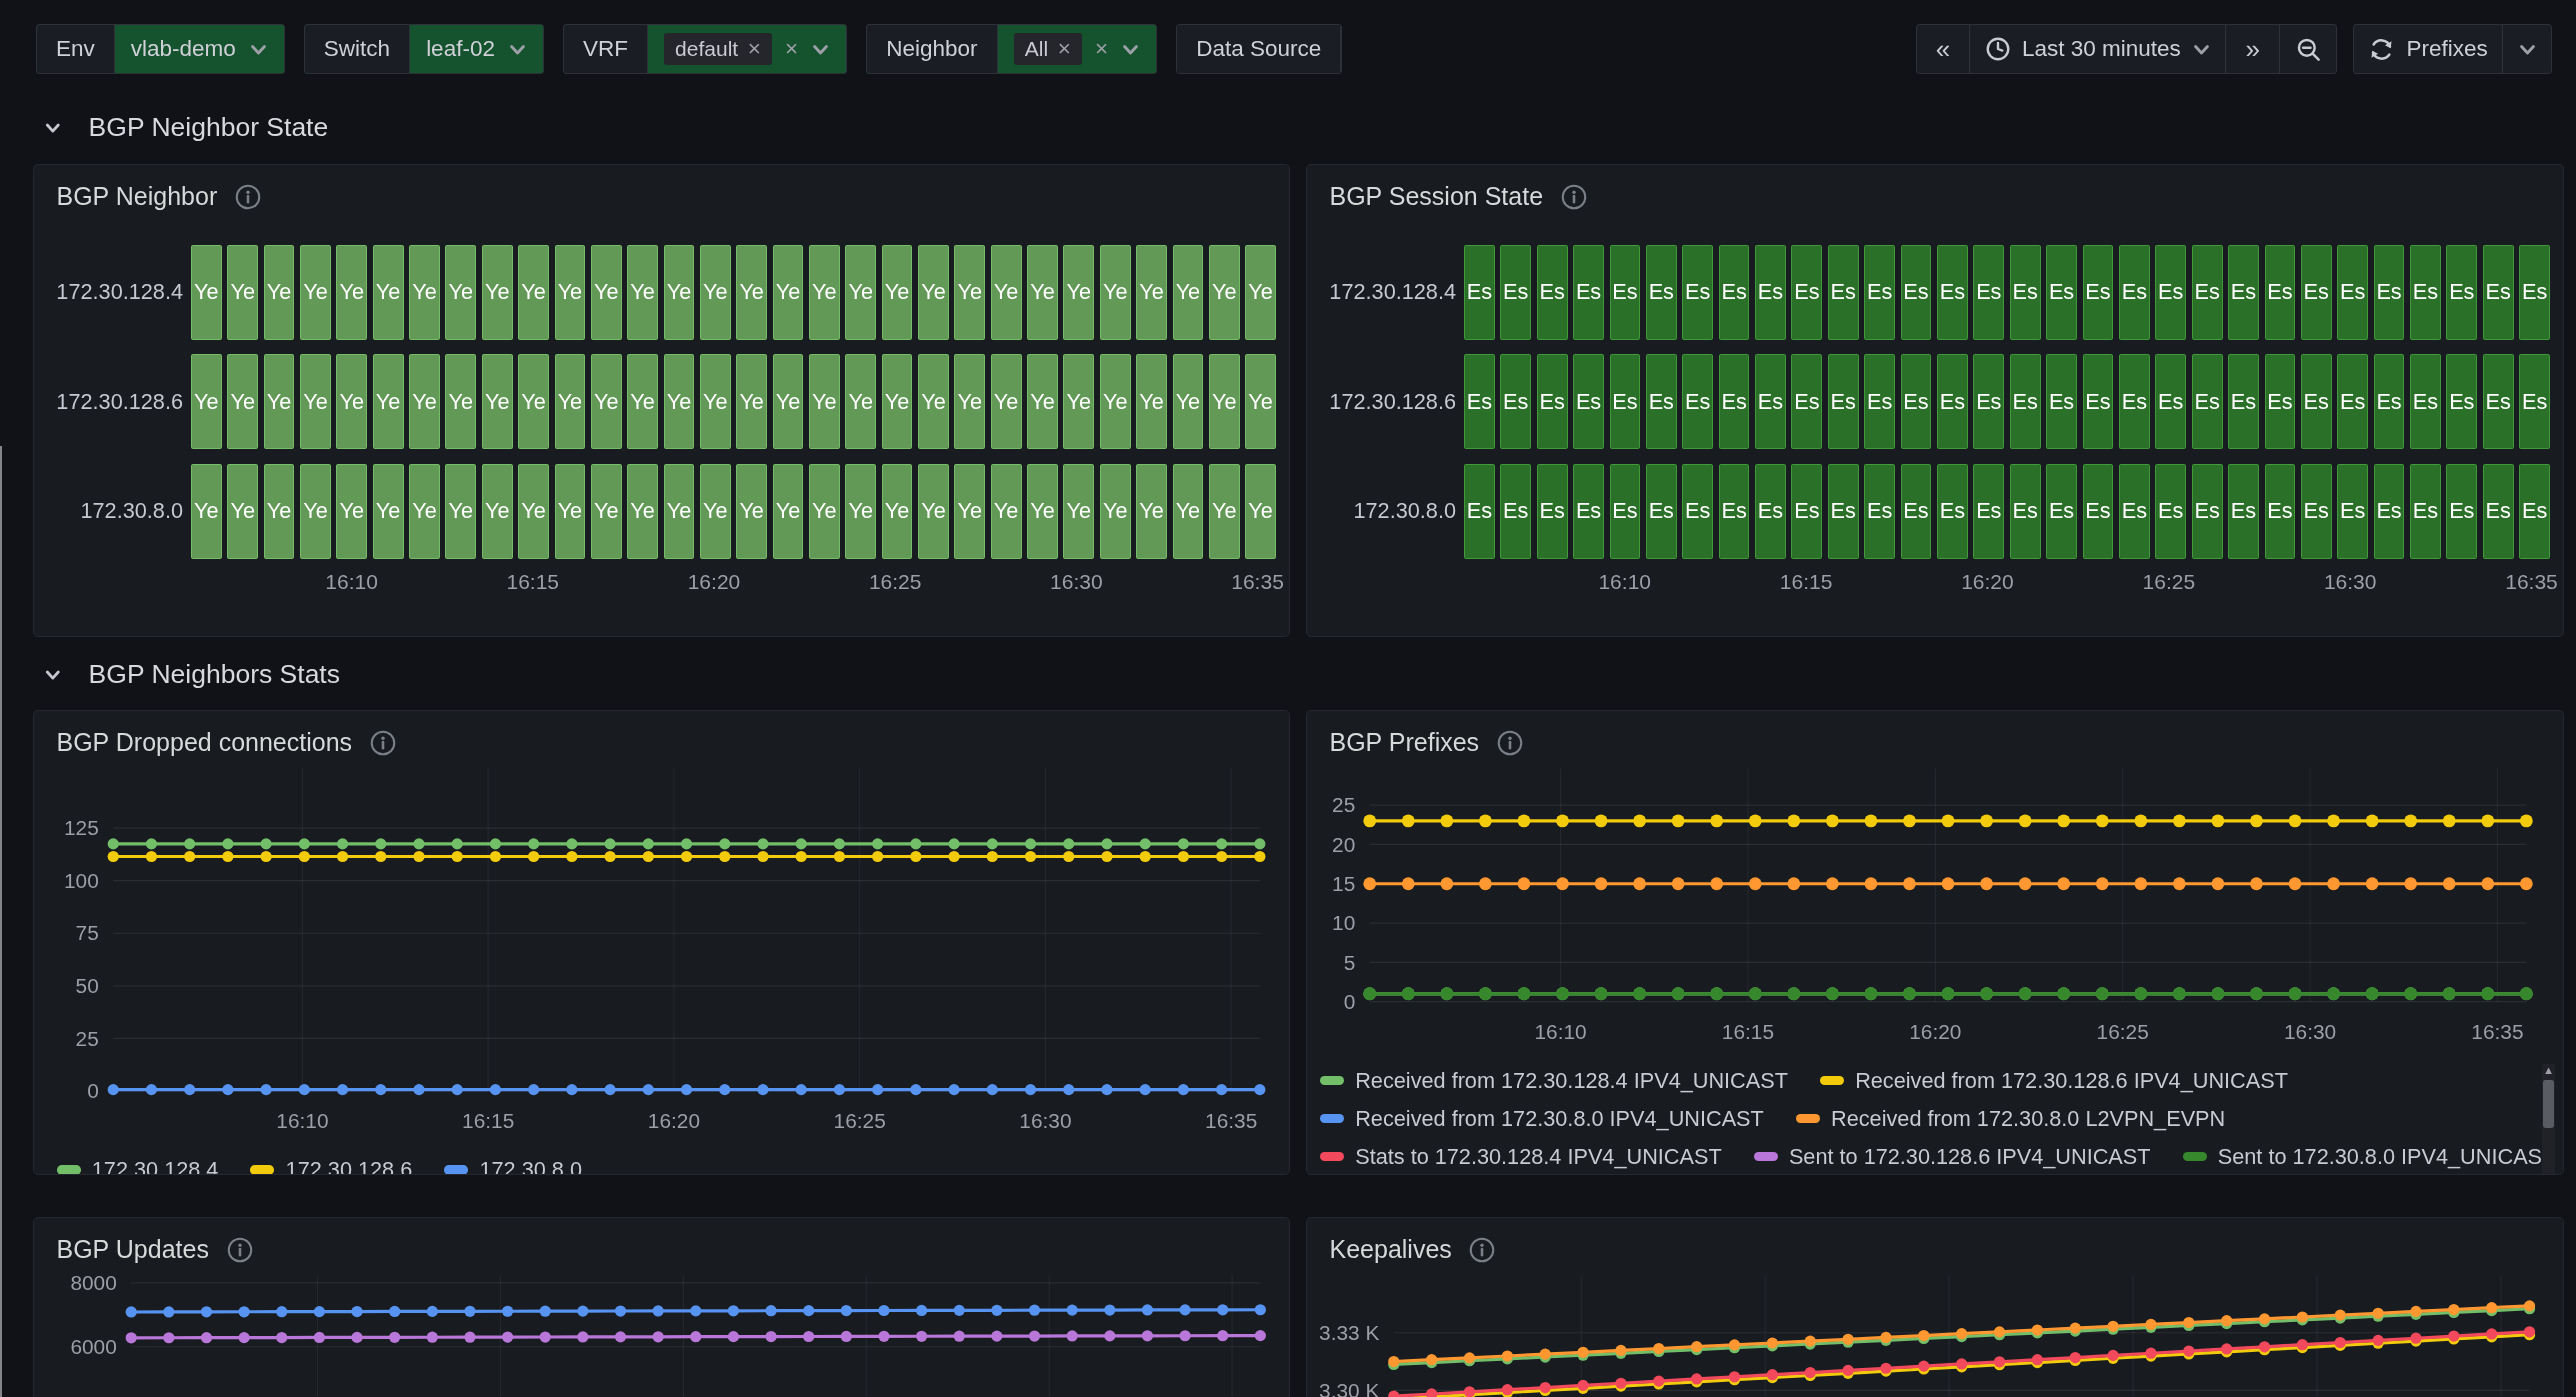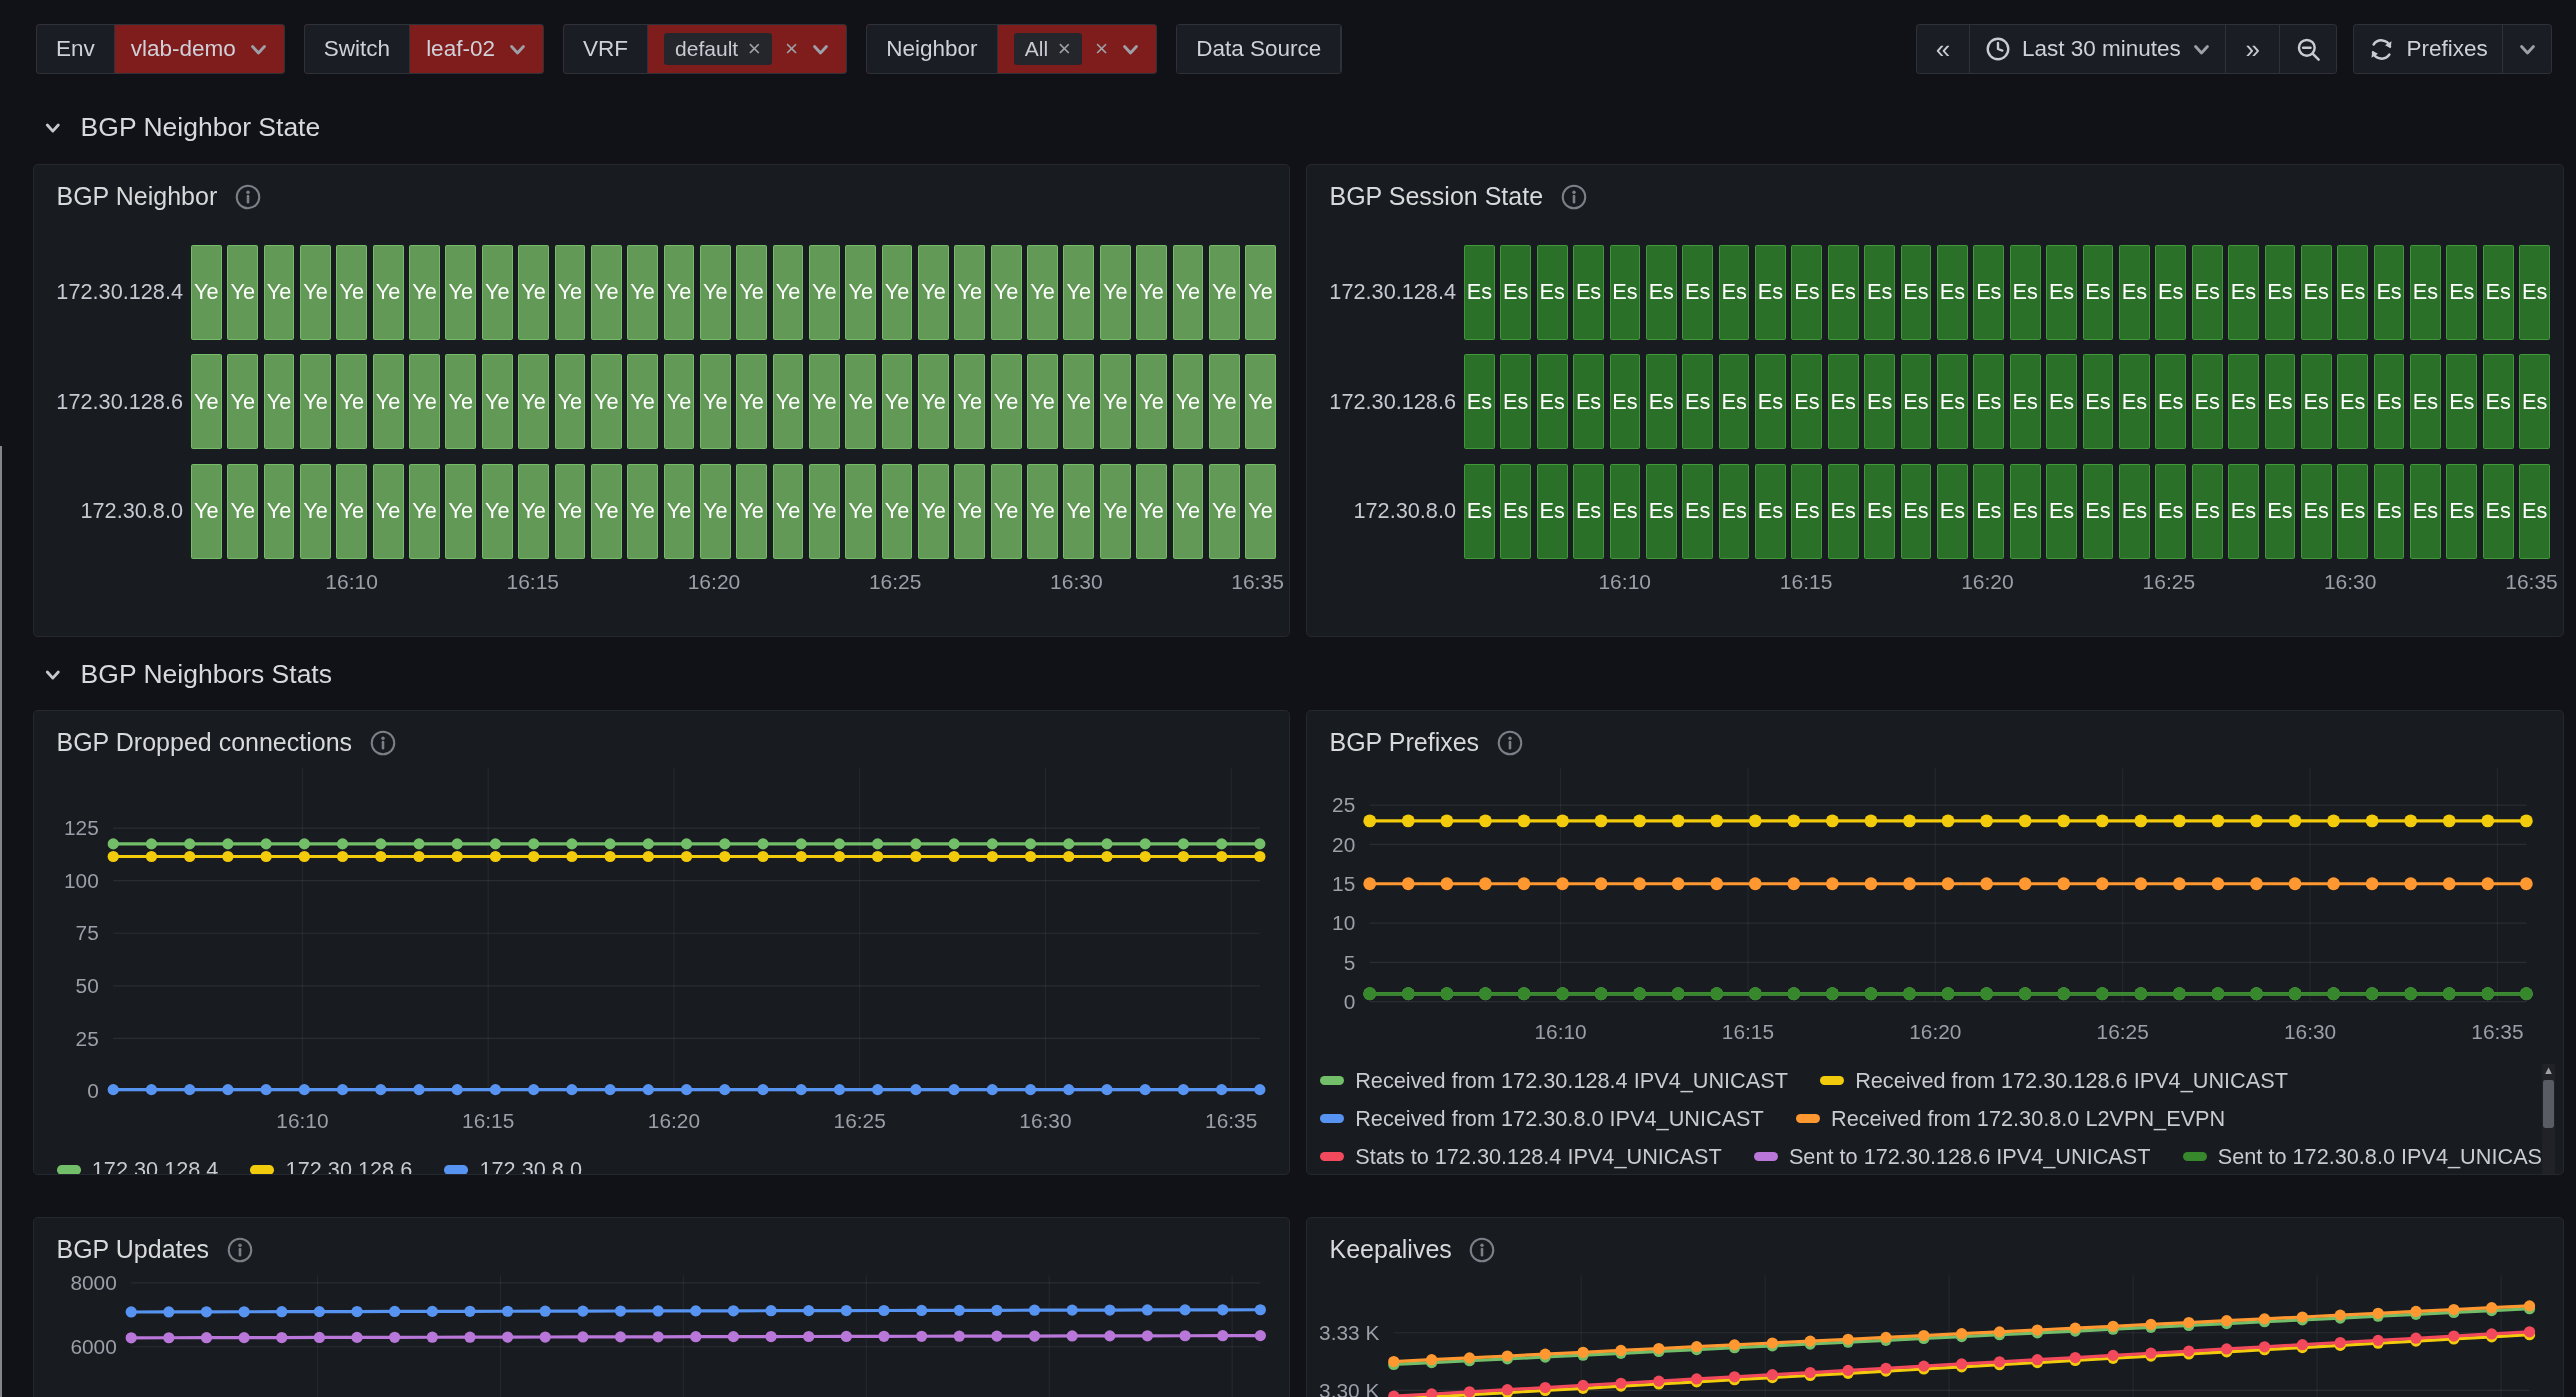--- a/index.html
+++ b/index.html
@@ -8,38 +8,38 @@
     background:#111217;
     font-family:"Liberation Sans", sans-serif;
     color:#CCCCDC;
     position:relative;
   }
   .edge-strip { position:absolute; left:0; top:446px; width:2.4px; height:951px; background:#85868C; }
 
   
   .toolbar { position:absolute; left:36px; top:24px; right:24px; height:50px; display:flex; align-items:stretch; }
   .filters { display:flex; gap:19px; }
-  .filter { display:inline-flex; align-items:stretch; border:1.6px solid #2E3238; border-radius:3.2px; overflow:hidden; background:#7f1d1d; }
+  .filter { display:inline-flex; align-items:stretch; border:1.6px solid #2E3238; border-radius:3.2px; overflow:hidden; background:#14532d; }
   .f-label { display:flex; align-items:center; padding:0 19px; background:#1A1D23; border-right:1.6px solid #2E3238; font-size:22.5px; color:#D0D1D8; white-space:nowrap; }
   .f-value { display:flex; align-items:center; padding:0 16px; gap:13px; font-size:22.5px; color:#D0D1D8; white-space:nowrap; }
   .chip { display:inline-flex; align-items:center; gap:9.6px; background:#24262C; border-radius:3.2px; padding:4px 11.2px; font-size:21px; color:#C9CAD2; }
   .xmark { color:#9EA0A8; font-size:22.5px; line-height:1; }
   .chev { width:19px; height:19px; }
   .chev polyline { fill:none; stroke:#9EA0A8; stroke-width:2.4; stroke-linecap:round; stroke-linejoin:round; }
   .right-controls { margin-left:auto; display:flex; gap:16px; }
   .btn-group { display:inline-flex; align-items:stretch; border:1.6px solid #2E3238; border-radius:3.2px; overflow:hidden; background:#1A1D23; }
   .tbtn { display:flex; align-items:center; justify-content:center; padding:0 14.4px; gap:11.2px; font-size:22.5px; color:#D0D1D8; border-right:1.6px solid #2E3238; cursor:pointer; white-space:nowrap; }
   .tbtn:last-child { border-right:none; }
   .guillemet { font-size:26px; color:#C9CAD2; padding:0 4.8px; }
   .icon-svg { display:block; }
   .icon-svg * { stroke:#C9CAD2; fill:none; stroke-width:2.2; stroke-linecap:round; stroke-linejoin:round; }
   .icon-svg .fillpart { fill:#C9CAD2; stroke:none; }
 
   
-  .section-header { position:absolute; display:flex; align-items:center; gap:19px; font-size:26.5px; font-weight:500; color:#D8D9DF; cursor:pointer; }
+  .section-header { position:absolute; display:flex; align-items:center; gap:27px; font-size:26.5px; font-weight:500; color:#D8D9DF; cursor:pointer; }
   .sec-chev { width:17.6px; height:17.6px; }
   .sec-chev polyline { fill:none; stroke:#C5C6CE; stroke-width:2.6; stroke-linecap:round; stroke-linejoin:round; }
 
   
   .panel { position:absolute; background:#181B1F; border:1.6px solid #25282E; border-radius:4.8px; overflow:hidden; }
   .panel-header { height:51px; display:flex; align-items:center; gap:17.6px; padding:0 22.5px; margin-top:6.4px; }
   .panel-title { font-size:25px; font-weight:400; color:#D8D9DA; cursor:pointer; white-space:nowrap; }
   .info-icon { width:26px; height:26px; }
   .info-icon circle { fill:none; stroke:#7B7F87; stroke-width:2.4; }
   .info-icon line { stroke:#7B7F87; stroke-width:3; stroke-linecap:round; }

